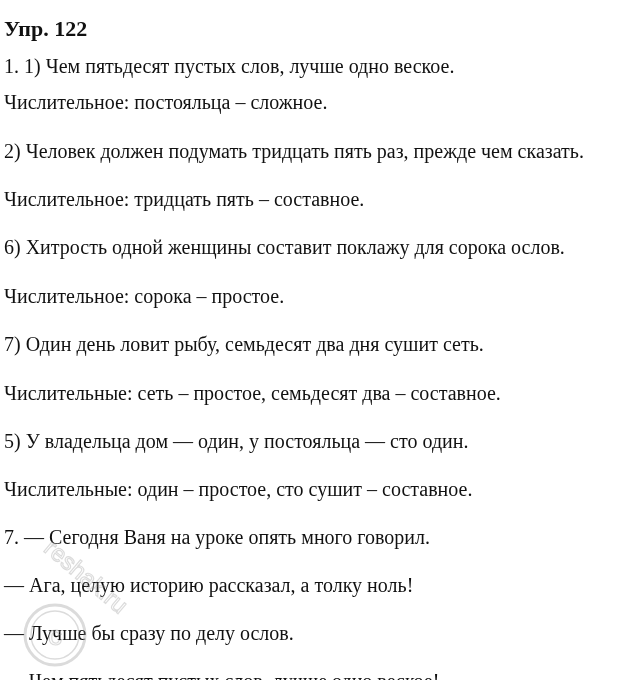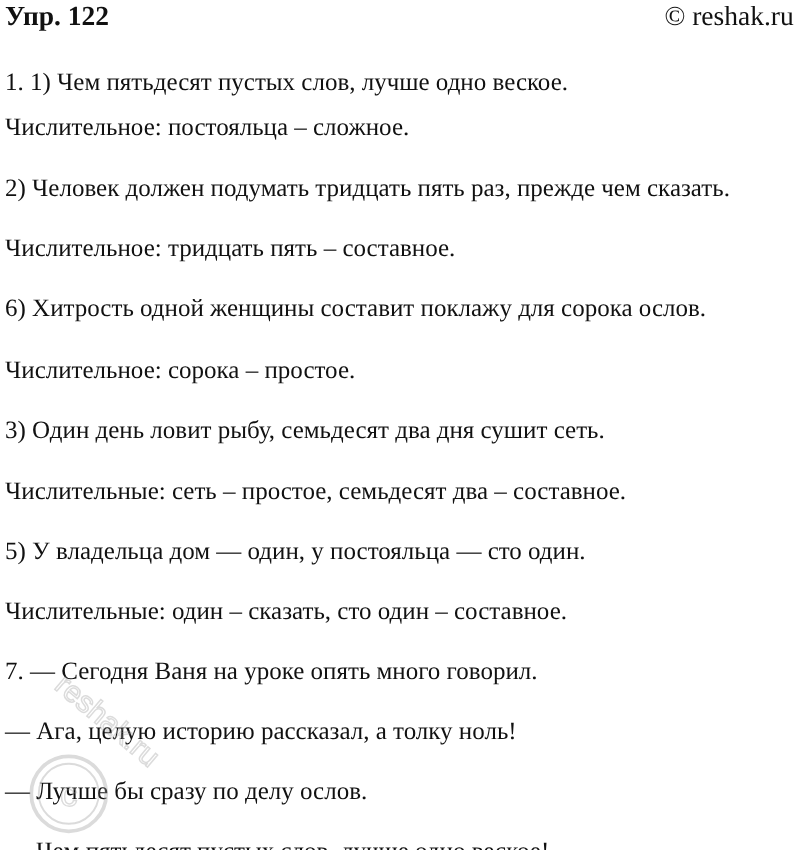--- a/index.html
+++ b/index.html
@@ -2,21 +2,21 @@
 <html><head>
   <meta charset="utf-8">
   <style>
     html, body { margin: 0; padding: 0; background: #ffffff; }
     body {
       width: 637px; height: 680px; position: relative; overflow: hidden;
       font-family: "Liberation Serif", "DejaVu Serif", serif;
       color: #111111;
     }
     .header {
-      position: absolute; left: 4px; right: 2px; top: 0px; height: 26px; font-family: Liberation Serif, serif;
+      position: absolute; left: 4px; right: 2px; top: 16px; height: 26px; font-family: Liberation Serif, serif;
     }
     .title {
       position: absolute; left: 0; top: 0;
       font-weight: bold; font-size: 22px; line-height: 26px;
     }
     .copyright {
       position: absolute; right: 0; top: 0;
       font-size: 22px; line-height: 26px;
     }
     .line {
@@ -26,33 +26,32 @@
     .watermark {
       position: absolute; left: 10px; top: 540px; width: 130px; height: 140px;
       pointer-events: none; opacity: 0.35;
     }
   </style>
 </head>
 <body>
 
 <div class="header">
   <div class="title">Упр. 122</div>
-  <div class="copyright">© reshak.ru</div>
 </div>
 
 <div class="line" style="top:54px">1. 1) Чем пятьдесят пустых слов, лучше одно веское.</div>
 <div class="line" style="top:90px">Числительное: постояльца – сложное.</div>
 <div class="line" style="top:139px">2) Человек должен подумать тридцать пять раз, прежде чем сказать.</div>
 <div class="line" style="top:187px">Числительное: тридцать пять – составное.</div>
 <div class="line" style="top:235px">6) Хитрость одной женщины составит поклажу для сорока ослов.</div>
 <div class="line" style="top:284px">Числительное: сорока – простое.</div>
-<div class="line" style="top:332px">3) Один день ловит рыбу, семьдесят два дня сушит сеть.</div>
+<div class="line" style="top:332px">7) Один день ловит рыбу, семьдесят два дня сушит сеть.</div>
 <div class="line" style="top:381px">Числительные: сеть – простое, семьдесят два – составное.</div>
 <div class="line" style="top:429px">5) У владельца дом — один, у постояльца — сто один.</div>
-<div class="line" style="top:477px">Числительные: один – сказать, сто один – составное.</div>
+<div class="line" style="top:477px">Числительные: один – простое, сто сушит – составное.</div>
 <div class="line" style="top:525px">7. — Сегодня Ваня на уроке опять много говорил.</div>
 <div class="line" style="top:573px">— Ага, целую историю рассказал, а толку ноль!</div>
 <div class="line" style="top:621px">— Лучше бы сразу по делу ослов.</div>
 <div class="line" style="top:669px">— Чем пятьдесят пустых слов, лучше одно веское!</div>
 
 <div class="watermark">
   <svg width="130" height="140" viewBox="0 0 130 140">
     <circle cx="45" cy="95" r="30" fill="none" stroke="#999" stroke-width="3"></circle>
     <circle cx="45" cy="95" r="24" fill="none" stroke="#999" stroke-width="1.5"></circle>
     <text x="45" y="105" text-anchor="middle" font-size="28" fill="none" stroke="#999" stroke-width="1.2" font-family="Liberation Sans, sans-serif">c</text>

